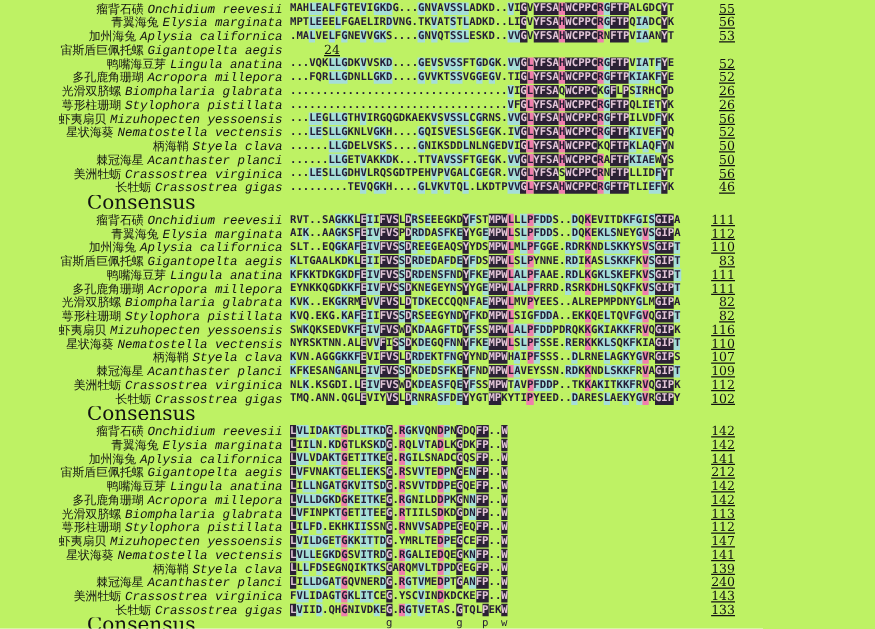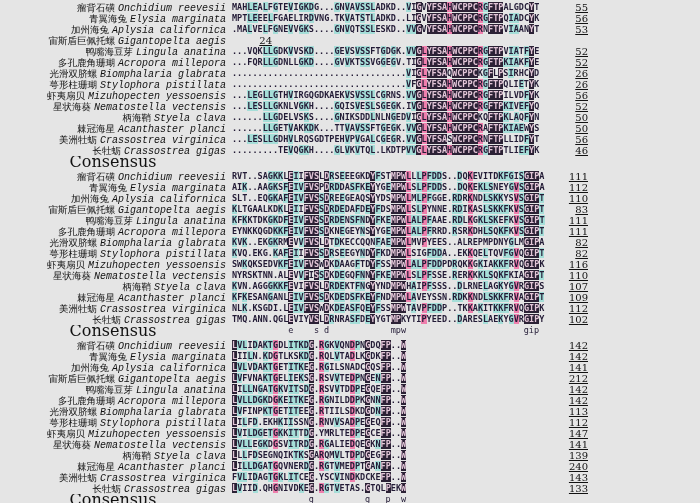--- a/index.html
+++ b/index.html
@@ -1,16 +1,16 @@
 <!DOCTYPE html>
 <html style="--dark: #2b2135; --pink: #ef7fad; --cyan: #a5ded8; --darktxt: #e3c6d8; --txt: #231b36;"><head>
 <meta charset="utf-8">
 <style>
   html,body{margin:0;padding:0;background:#ffffff;}
-  #figure{width:700px;height:503px;overflow:hidden;background:#e5e5e5;padding-top:2px;box-sizing:border-box;
+  #figure{width:700px;height:503px;overflow:hidden;background:#bef264;padding-top:2px;box-sizing:border-box;
           font-family:"DejaVu Sans",sans-serif;}
   .block{margin:0 0 4px 0;}
   .row{display:flex;height:11px;line-height:11px;white-space:nowrap;}
   .name{width:232px;min-width:232px;text-align:right;padding-right:6px;box-sizing:border-box;
         font-size:10px;color:#111;overflow:hidden;}
   .name .cn{font-family:"DejaVu Sans",sans-serif;font-size:9.5px;letter-spacing:0px;}
   .name .lat{font-family:"Liberation Mono","DejaVu Sans Mono",monospace;font-style:italic;font-size:10px;}
   .seq{width:316px;min-width:316px;font-family:"DejaVu Sans Mono",monospace;font-weight:bold;
        font-size:8.5px;white-space:pre;letter-spacing:0;color:var(--txt);}
   .seq.consensus{font-weight:normal;}
@@ -165,21 +165,20 @@
         <div class="seq"><span>NL</span><span class="r-c">K</span><span>.KSGDI.L</span><span class="r-d">E</span><span class="r-c">IV</span><span class="r-d">FVS</span><span>W</span><span class="r-d">D</span><span>K</span><span class="r-c">DE</span><span>A</span><span class="r-c">SF</span><span>Q</span><span class="r-c">E</span><span class="r-d">Y</span><span class="r-c">F</span><span>SS</span><span class="r-d">MPW</span><span>T</span><span class="r-c">A</span><span>V</span><span class="r-p">P</span><span class="r-c">FDD</span><span>P..TK</span><span class="r-p">K</span><span>A</span><span class="r-c">K</span><span>IT</span><span class="r-c">KKF</span><span>R</span><span class="r-p">V</span><span>Q</span><span class="r-d">GIP</span><span>K</span></div>
         <div class="num">112</div>
       </div>
       <div class="row">
         <div class="name"><span class="cn">长牡蛎 </span><span class="lat">Crassostrea gigas</span></div>
         <div class="seq"><span>TMQ.ANN.QGL</span><span class="r-d">E</span><span>VIY</span><span class="r-d">VS</span><span>L</span><span class="r-d">D</span><span class="r-c">R</span><span>NRA</span><span class="r-c">SF</span><span>D</span><span class="r-c">E</span><span class="r-d">Y</span><span>YGT</span><span class="r-d">MP</span><span>KYTI</span><span class="r-p">P</span><span>YEED..</span><span class="r-c">D</span><span>ARES</span><span class="r-c">L</span><span>AE</span><span class="r-c">K</span><span>Y</span><span class="r-c">G</span><span class="r-p">V</span><span>R</span><span class="r-d">GIP</span><span>Y</span></div>
         <div class="num">102</div>
       </div>
       <div class="row">
         <div class="name consensus-label">Consensus</div>
-        <div class="seq consensus">           e    s d            mpw                       gip </div>
         <div class="num"></div>
       </div>
     </div>
     <div class="block">
       <div class="row">
         <div class="name"><span class="cn">瘤背石磺 </span><span class="lat">Onchidium reevesii</span></div>
         <div class="seq"><span class="r-d">L</span><span class="r-c">VL</span><span>I</span><span class="r-c">D</span><span>A</span><span class="r-c">KT</span><span class="r-p">G</span><span>DL</span><span class="r-c">ITKD</span><span class="r-d">G</span><span>.</span><span class="r-p">R</span><span class="r-c">G</span><span>K</span><span class="r-c">V</span><span>QN</span><span class="r-p">D</span><span class="r-c">P</span><span>N</span><span class="r-d">G</span><span>DQ</span><span class="r-d">FP</span><span>..</span><span class="r-d">W</span></div>
         <div class="num">142</div>
       </div>
       <div class="row">

